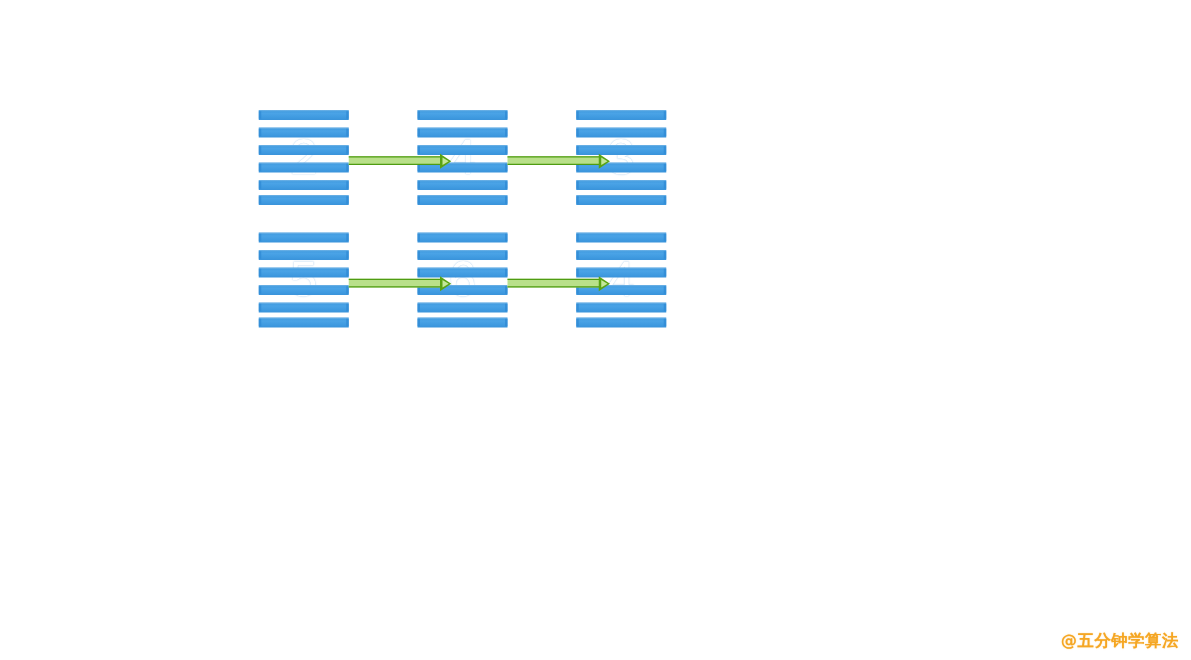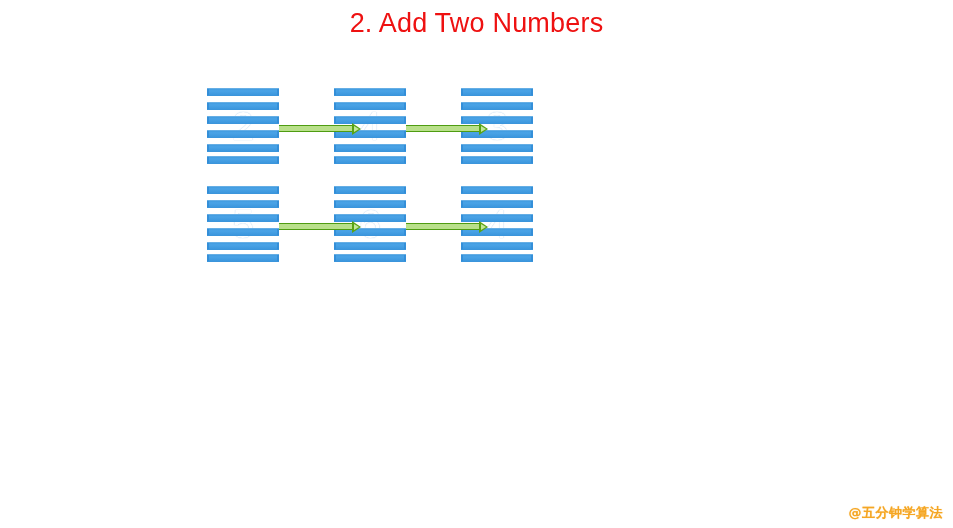--- a/index.html
+++ b/index.html
@@ -183,21 +183,20 @@
     white-space: nowrap;
     text-shadow: 0 0 1px rgba(245,166,35,0.6);
     margin-left: 40px;
   }
 </style>
 </head>
 <body>
 
 <div id="slide">
 
-  <div id="slide-title">2. Add Two Numbers</div>
 
   <div id="diagram">
 
     <div class="list-row row-0">
 
       <div class="node pos-0">
         <div class="node-value">2</div>
         <div class="node-blinds">
           <div class="blind b0"></div>
           <div class="blind b1"></div>

